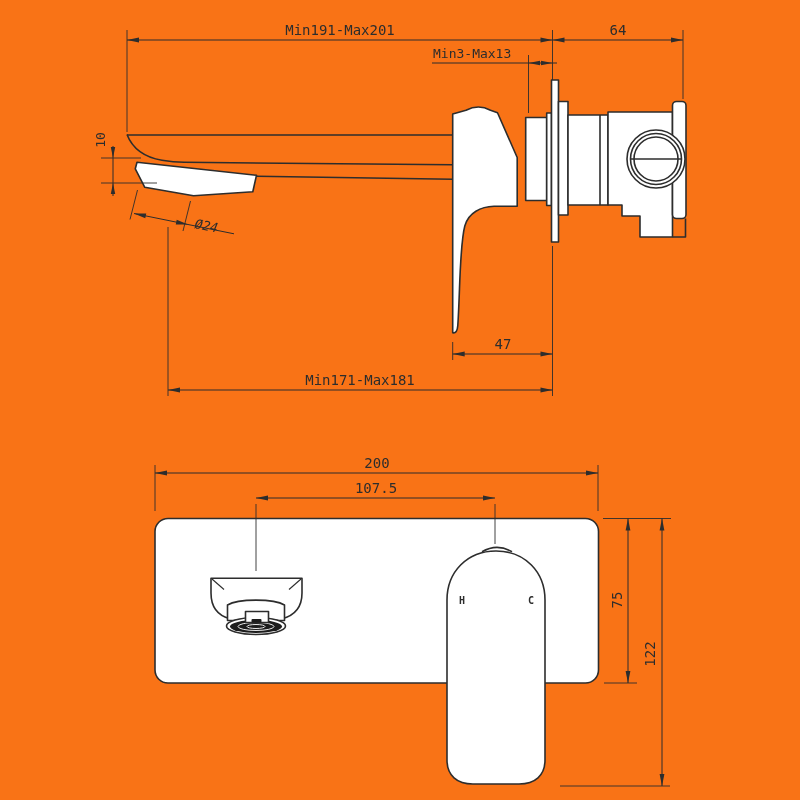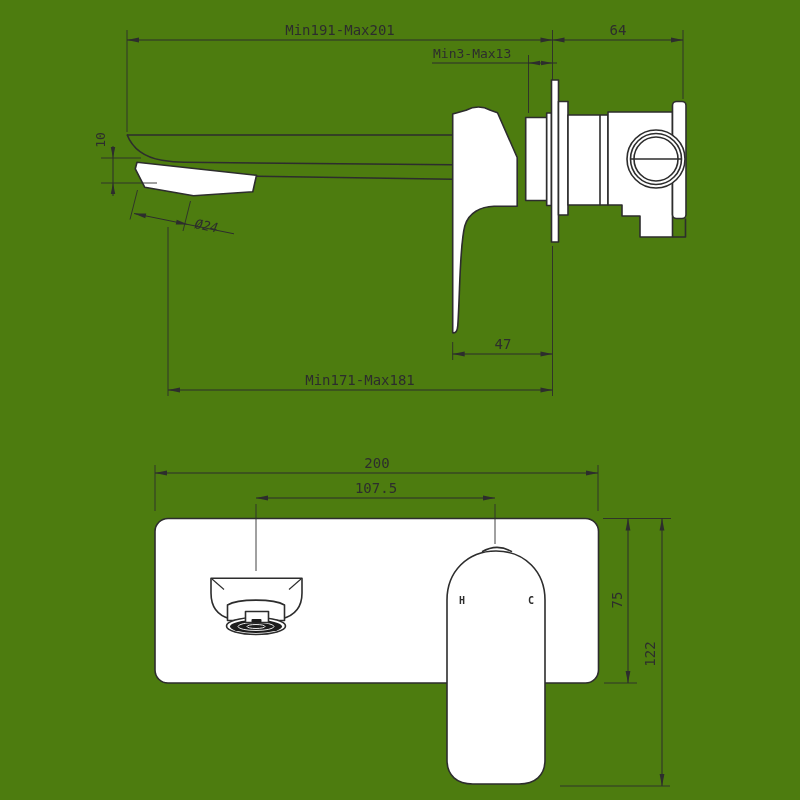--- a/index.html
+++ b/index.html
@@ -1,16 +1,16 @@
 <!DOCTYPE html>
 <html><head>
 <meta charset="utf-8">
 <style>
   html,body{margin:0;padding:0;background:#ffffff;}
-  .canvas{position:relative;width:800px;height:800px;background:#4d7c0f;overflow:hidden;
+  .canvas{position:relative;width:800px;height:800px;background:#f97316;overflow:hidden;
           font-family:"DejaVu Sans Mono", monospace;}
   svg{display:block;}
   .part{fill:none;stroke:#2d2d2d;stroke-width:1.6;stroke-linejoin:round;}
   .partw{fill:#ffffff;stroke:#2d2d2d;stroke-width:1.6;stroke-linejoin:round;}
   .thin{fill:none;stroke:#2d2d2d;stroke-width:1.1;}
   .dimline{fill:none;stroke:#2d2d2d;stroke-width:1;}
   .extline{fill:none;stroke:#2d2d2d;stroke-width:0.9;}
   .arrow{fill:#2d2d2d;stroke:none;}
   text.dim{font-family:"DejaVu Sans Mono", monospace;font-size:14px;fill:#2d2d2d;}
   text.dimsm{font-family:"DejaVu Sans Mono", monospace;font-size:13px;fill:#2d2d2d;}

